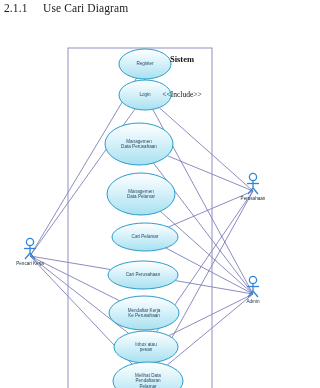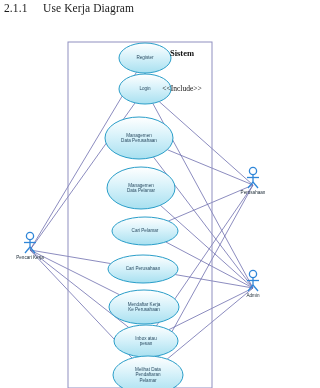--- a/index.html
+++ b/index.html
@@ -27,21 +27,21 @@
   #heading .num {
     display: inline-block;
     min-width: 30px;
   }
   #heading .ttl {
     margin-left: 9px;
   }
   #diagram {
     position: absolute;
     left: 0;
-    top: 10px;
+    top: 16px;
     width: 280px;
     height: 312px;
   }
   svg { display: block; }
   .uc-label {
     font-family: "Liberation Sans", sans-serif;
     font-size: 4.6px;
     fill: #2d4d63;
     text-anchor: middle;
     dominant-baseline: middle;
@@ -63,21 +63,21 @@
     font-family: "Liberation Serif", serif;
     font-size: 7.5px;
     fill: #111111;
     text-anchor: middle;
   }
 </style>
 </head>
 <body>
 
 <div id="heading">
-  <span class="num">2.1.1</span><span class="ttl">Use Kerja Diagram</span>
+  <span class="num">2.1.1</span><span class="ttl">Use Cari Diagram</span>
 </div>
 
 <div id="diagram">
   <svg id="svg-root" width="280" height="388" viewBox="0 0 280 388">
     <defs>
       <linearGradient id="ucGrad" x1="0" y1="0" x2="0" y2="1">
         <stop offset="0%" stop-color="#ffffff"></stop>
         <stop offset="45%" stop-color="#d8f2fa"></stop>
         <stop offset="100%" stop-color="#a8e0f0"></stop>
       </linearGradient>

